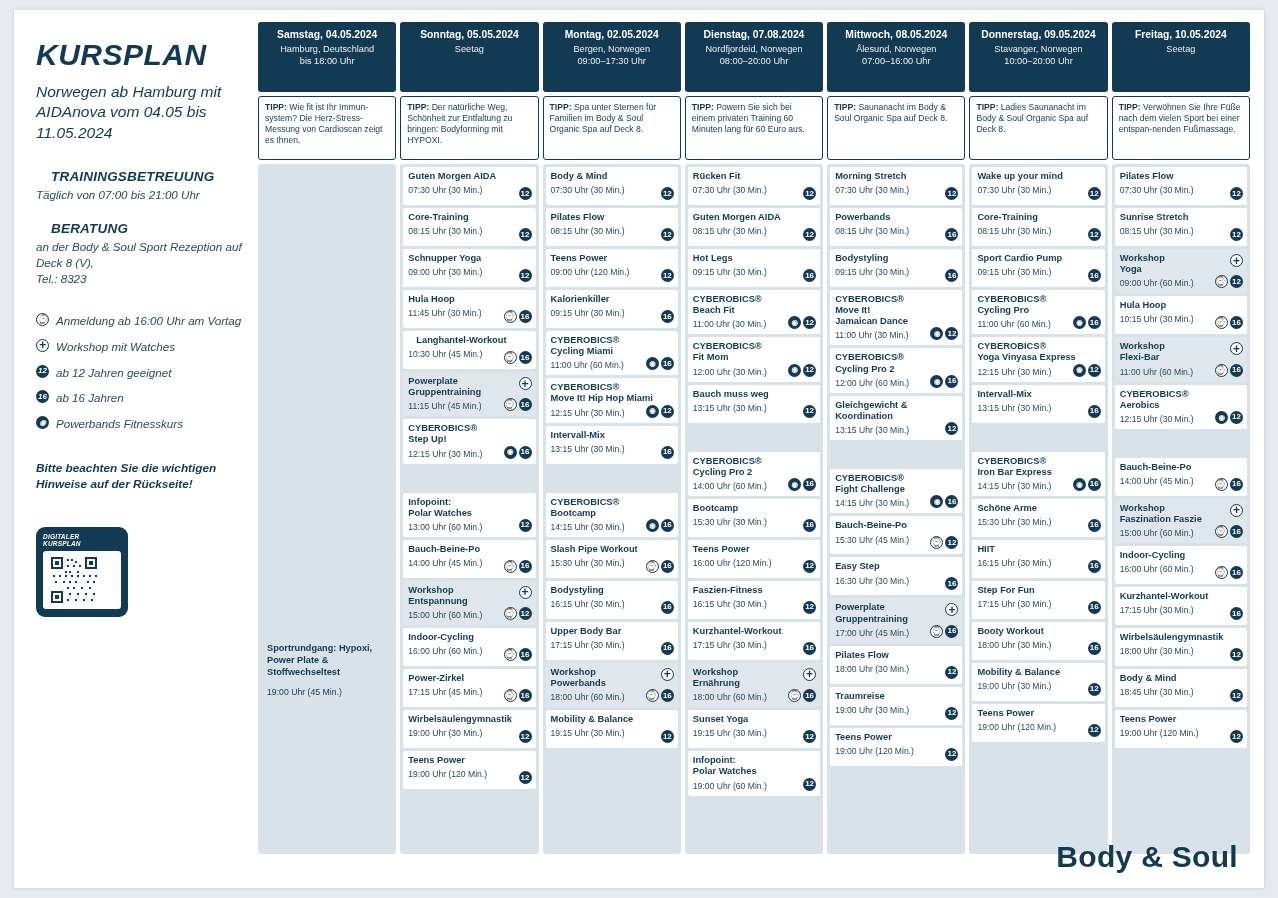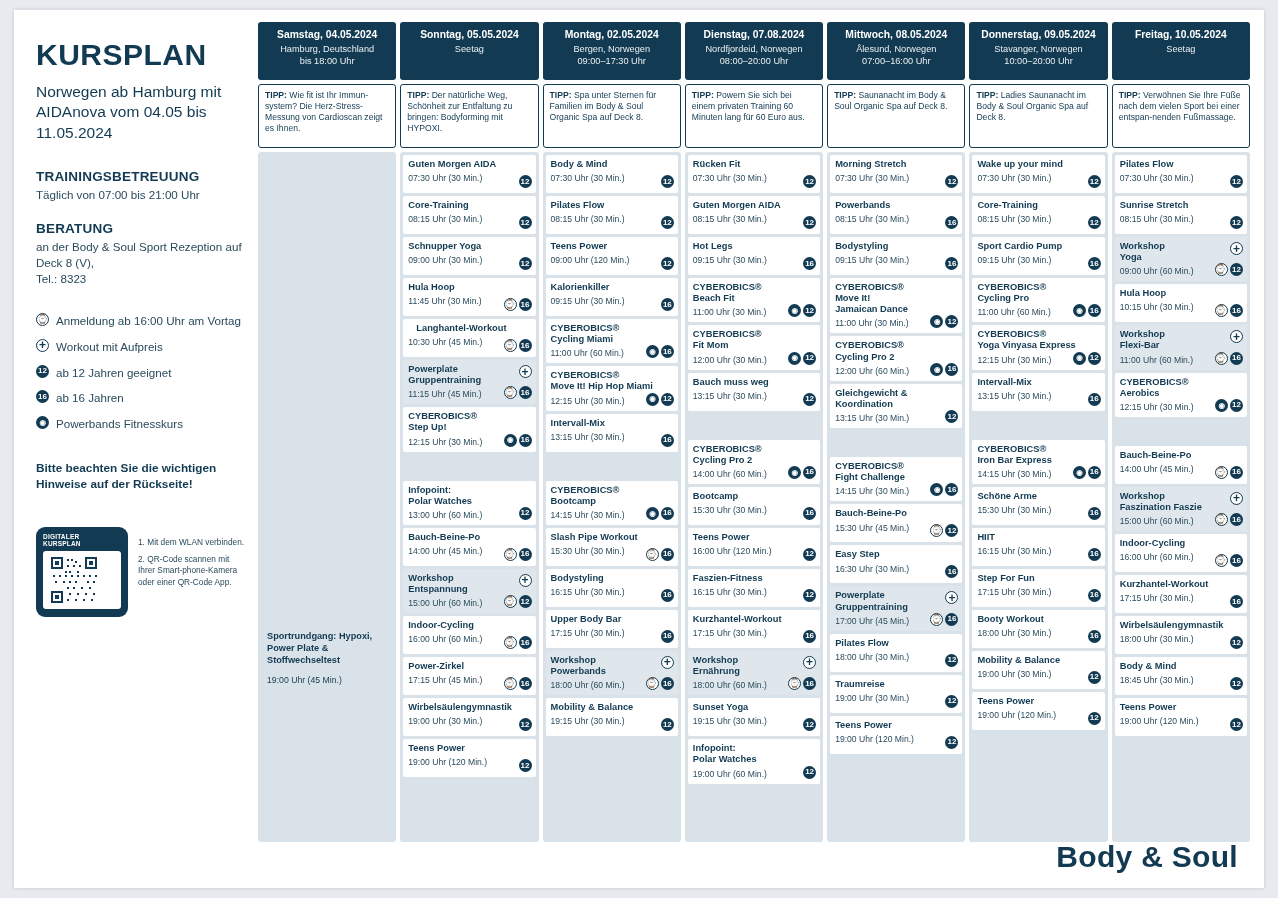--- a/index.html
+++ b/index.html
@@ -15,27 +15,27 @@
     position:absolute; left:14px; top:10px;
     width:1250px; height:878px;
     background:#ffffff;
     box-shadow:0 0 4px rgba(0,0,0,.15);
     padding:12px 14px 8px 22px;
   }
   .grid {
     display:flex; align-items:flex-start;
   }
   
-  .leftcol { width:222px; flex:0 0 222px; padding-right:10px; }
+  .leftcol { width:222px; flex:0 0 222px; padding-right:10px;font-style:italic; }
   .kurs-title {
     font-size:30px; font-weight:bold; letter-spacing:.5px;
     color:#123a52; margin:16px 0 10px 0;
   }
   .kurs-sub { font-size:15.5px; line-height:1.32; color:#123a52; margin-bottom:26px; }
-  .sec-head { font-size:13.5px; font-weight:bold; color:#123a52; margin:18px 0 3px 0; letter-spacing:.2px;}
+  .sec-head { font-size:13.5px; font-weight:bold; color:#123a52; margin:18px 0 3px 15px; letter-spacing:.2px;}
   .sec-body { font-size:11.6px; line-height:1.38; color:#2a4a5c; }
   .legend { margin-top:26px; }
   .legend-row { display:flex; align-items:flex-start; gap:7px; font-size:11.6px; line-height:1.35; margin-bottom:10px; color:#2a4a5c;}
   .note { margin-top:28px; font-size:11.8px; font-weight:bold; line-height:1.42; color:#123a52; }
 
   
   .badge {
     display:inline-flex; align-items:center; justify-content:center;
     width:13px; height:13px; border-radius:50%;
     font-size:8px; font-weight:bold; line-height:1;
@@ -55,21 +55,21 @@
   .qrcard .qt { font-size:6.5px; font-weight:bold; line-height:1.15; letter-spacing:.2px; margin-bottom:3px;}
   .qrimg { width:78px; height:58px; background:#fff; border-radius:3px; position:relative; overflow:hidden;}
   .qrsteps { font-size:8.3px; line-height:1.35; color:#2a4a5c; padding-top:10px;}
   .qrsteps div { margin-bottom:6px; display:flex; gap:4px;}
 
   
   .table { flex:1; display:flex; gap:4px; }
   .col { flex:1 1 0; min-width:0; }
   .dayhead {
     background:#123a52; color:#fff; border-radius:3px;
-    text-align:center; padding:7px 4px 8px 4px; height:58px;
+    text-align:center; padding:7px 4px 8px 4px; height:70px;
   }
   .dayhead .d1 { font-size:10.3px; font-weight:bold; line-height:1.25;}
   .dayhead .d2 { font-size:9.2px; line-height:1.3; margin-top:2px; opacity:.92;}
   .tipbox {
     margin-top:4px; border:1.3px solid #123a52; border-radius:3px;
     padding:5px 6px; height:64px; font-size:8.6px; line-height:1.27; color:#123a52;
   }
   .tipbox b { font-weight:bold; }
   .colbody { margin-top:4px; background:#d9e2e8; border-radius:3px; padding:3px; min-height:690px; }
   .colbody.empty-first { background:#d9e2e8; }
@@ -114,21 +114,21 @@
       <div class="sec-body" style="white-space:pre-line">an der Body &amp; Soul Sport Rezeption auf Deck 8 (V),
 Tel.: 8323</div>
 
       <div class="legend">
         <div class="legend-row">
           <span class="badge b-clock">⌚</span>
           <span>Anmeldung ab 16:00 Uhr am Vortag</span>
         </div>
         <div class="legend-row">
           <span class="badge b-plus">+</span>
-          <span>Workout mit Aufpreis</span>
+          <span>Workshop mit Watches</span>
         </div>
         <div class="legend-row">
           <span class="badge b-age">12</span>
           <span>ab 12 Jahren geeignet</span>
         </div>
         <div class="legend-row">
           <span class="badge b-age">16</span>
           <span>ab 16 Jahren</span>
         </div>
         <div class="legend-row">
@@ -189,24 +189,20 @@
                   <rect x="50" y="42" width="2" height="2"></rect>
                 <rect x="24" y="48" width="2" height="2"></rect>
                   <rect x="32" y="48" width="2" height="2"></rect>
                   <rect x="40" y="48" width="2" height="2"></rect>
                 <rect x="48" y="48" width="2" height="2"></rect>
               </g>
               <path d="M62 10 q12 14 0 30" stroke="#fff" stroke-width="2" fill="none"></path>
             </svg>
           </div>
         </div>
-        <div class="qrsteps">
-          <div>1. Mit dem WLAN verbinden.</div>
-          <div>2. QR-Code scannen mit Ihrer Smart-phone-Kamera oder einer QR-Code App.</div>
-        </div>
       </div>
     </div>
 
     <div class="table">
 
       <div class="col">
         <div class="dayhead">
           <div class="d1">Samstag, 04.05.2024</div>
           <div class="d2" style="white-space:pre-line">Hamburg, Deutschland
 bis 18:00 Uhr</div>

